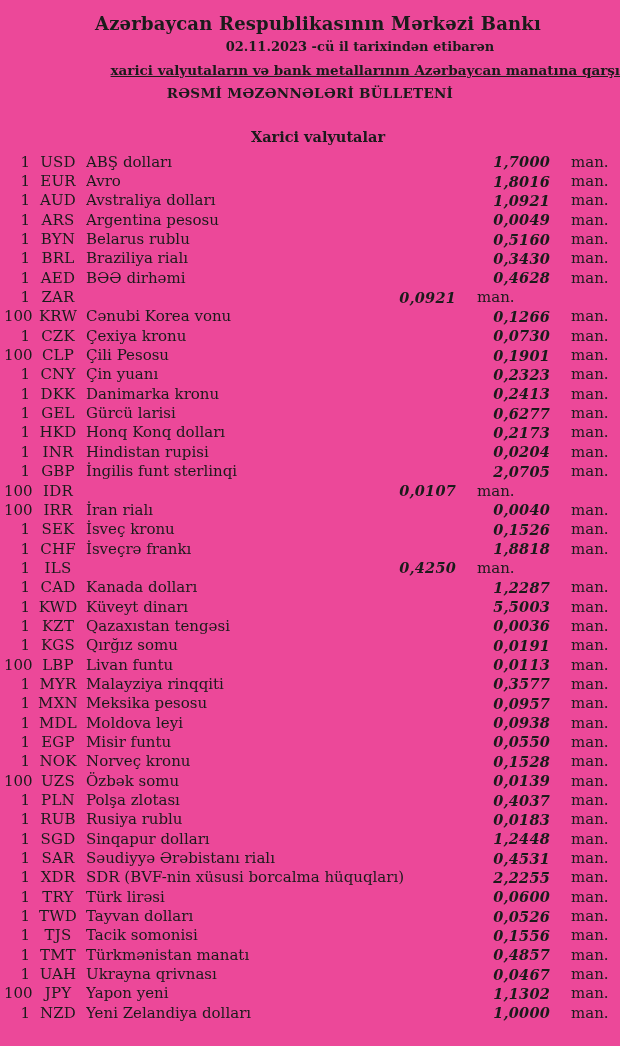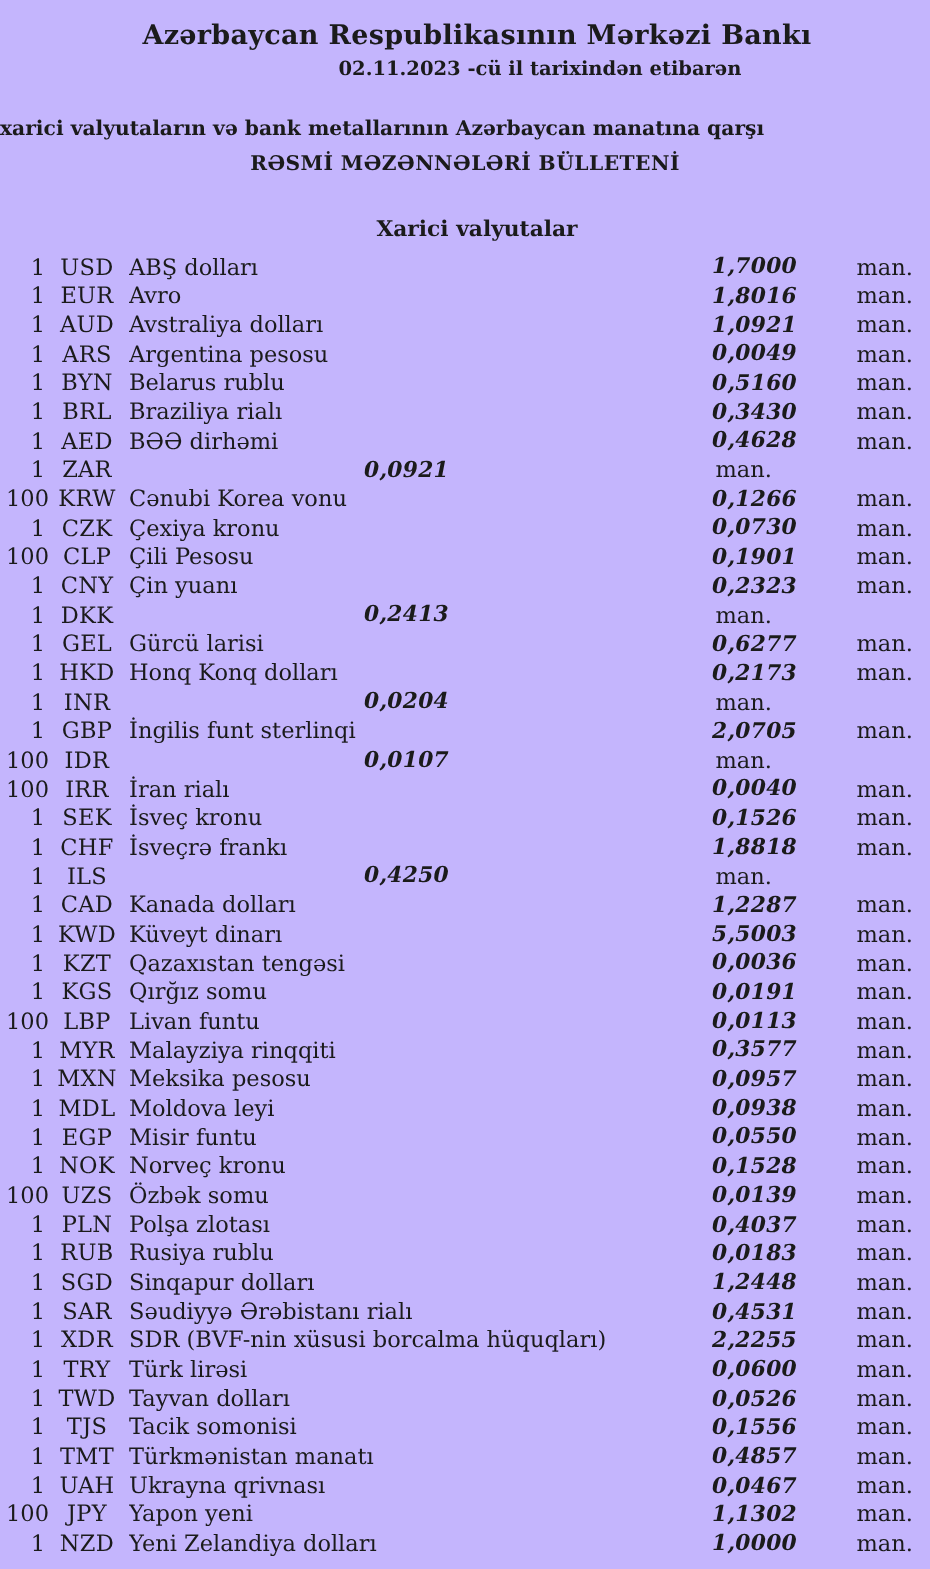--- a/index.html
+++ b/index.html
@@ -12,45 +12,46 @@
     height: 1046px;
     color: #1b1b1b;
     font-family: "DejaVu Serif", "Liberation Serif", serif;
     -webkit-font-smoothing: antialiased;
   }
   .page {
     position: relative;
     width: 620px;
     height: 1046px;
     overflow: hidden;
-    background: #c4b5fd;
+    background: #ec4899;
   }
   .bank-title {
     margin: 12px 0 0 0;
     font-size: 18px;
     font-weight: bold;
     text-align: center;
     line-height: 24px;
     transform: translateX(8px);
     letter-spacing: 0.2px;
   }
   .date-line {
     margin-top: 2px;
     font-size: 13px;
     font-weight: bold;
     text-align: center;
     line-height: 18px;
     transform: translateX(50px);
   }
   .subtitle-line {
-    margin-top: 21px;
+    margin-top: 5px;
     font-size: 13.5px;
     font-weight: bold;
-    text-align: left;
+    text-align: right;
     line-height: 19px;
+    text-decoration: underline;
   }
   .bulletin-title {
     margin-top: 4px;
     font-size: 13.5px;
     font-weight: bold;
     text-align: center;
     line-height: 19px;
     letter-spacing: 0.3px;
   }
   .section-heading {
@@ -69,21 +70,21 @@
     grid-template-columns: 26px 56px 1fr 94px 46px;
     height: 19.35px;
     align-items: center;
     font-size: 15px;
     white-space: nowrap;
   }
   .cell-qty   { text-align: right; }
   .cell-code  { text-align: center; letter-spacing: 0.2px; }
   .cell-name  { overflow: hidden; }
   .cell-rate  {
-    text-align: center;
+    text-align: right;
     font-weight: bold;
     font-style: italic;
     font-size: 14.5px;
     letter-spacing: 0.2px;
   }
   .cell-unit  { padding-left: 21px; }
 </style>
 </head>
 <body>
 
@@ -177,40 +178,42 @@
       <div class="row">
         <span class="cell-qty">1</span>
         <span class="cell-code">CNY</span>
         <span class="cell-name">Çin yuanı</span>
         <span class="cell-rate">0,2323</span>
         <span class="cell-unit">man.</span>
       </div>
       <div class="row">
         <span class="cell-qty">1</span>
         <span class="cell-code">DKK</span>
+        <span class="cell-name">Danimarka kronu</span>
         <span class="cell-rate">0,2413</span>
         <span class="cell-unit">man.</span>
       </div>
       <div class="row">
         <span class="cell-qty">1</span>
         <span class="cell-code">GEL</span>
         <span class="cell-name">Gürcü larisi</span>
         <span class="cell-rate">0,6277</span>
         <span class="cell-unit">man.</span>
       </div>
       <div class="row">
         <span class="cell-qty">1</span>
         <span class="cell-code">HKD</span>
         <span class="cell-name">Honq Konq dolları</span>
         <span class="cell-rate">0,2173</span>
         <span class="cell-unit">man.</span>
       </div>
       <div class="row">
         <span class="cell-qty">1</span>
         <span class="cell-code">INR</span>
+        <span class="cell-name">Hindistan rupisi</span>
         <span class="cell-rate">0,0204</span>
         <span class="cell-unit">man.</span>
       </div>
       <div class="row">
         <span class="cell-qty">1</span>
         <span class="cell-code">GBP</span>
         <span class="cell-name">İngilis funt sterlinqi</span>
         <span class="cell-rate">2,0705</span>
         <span class="cell-unit">man.</span>
       </div>

